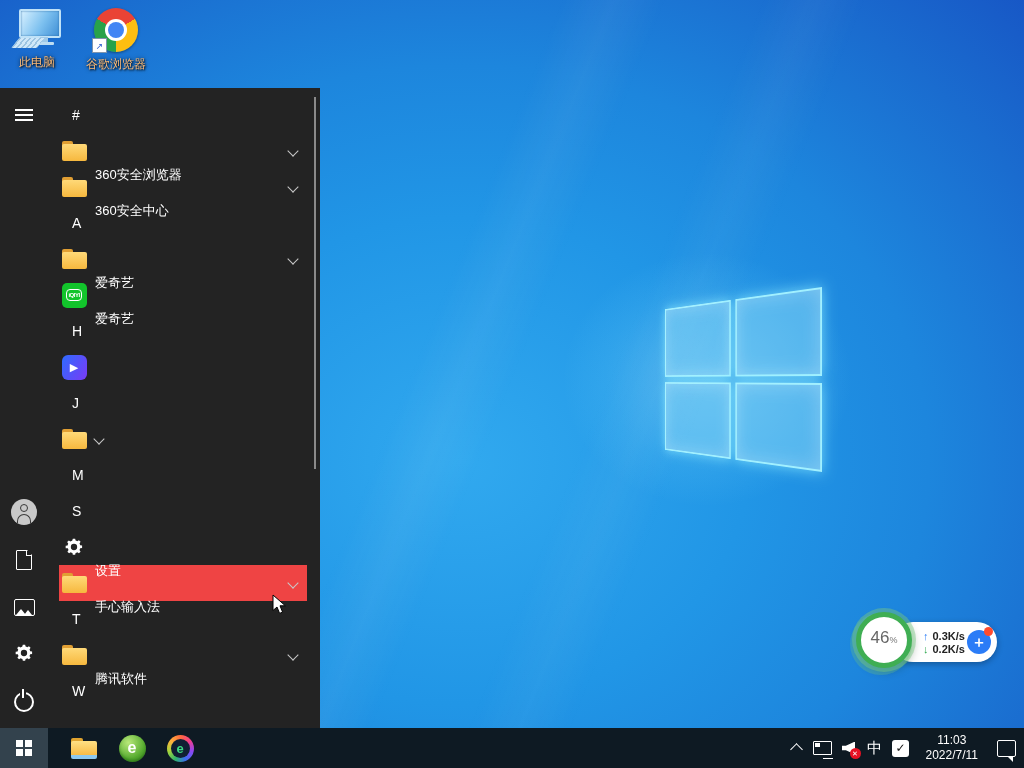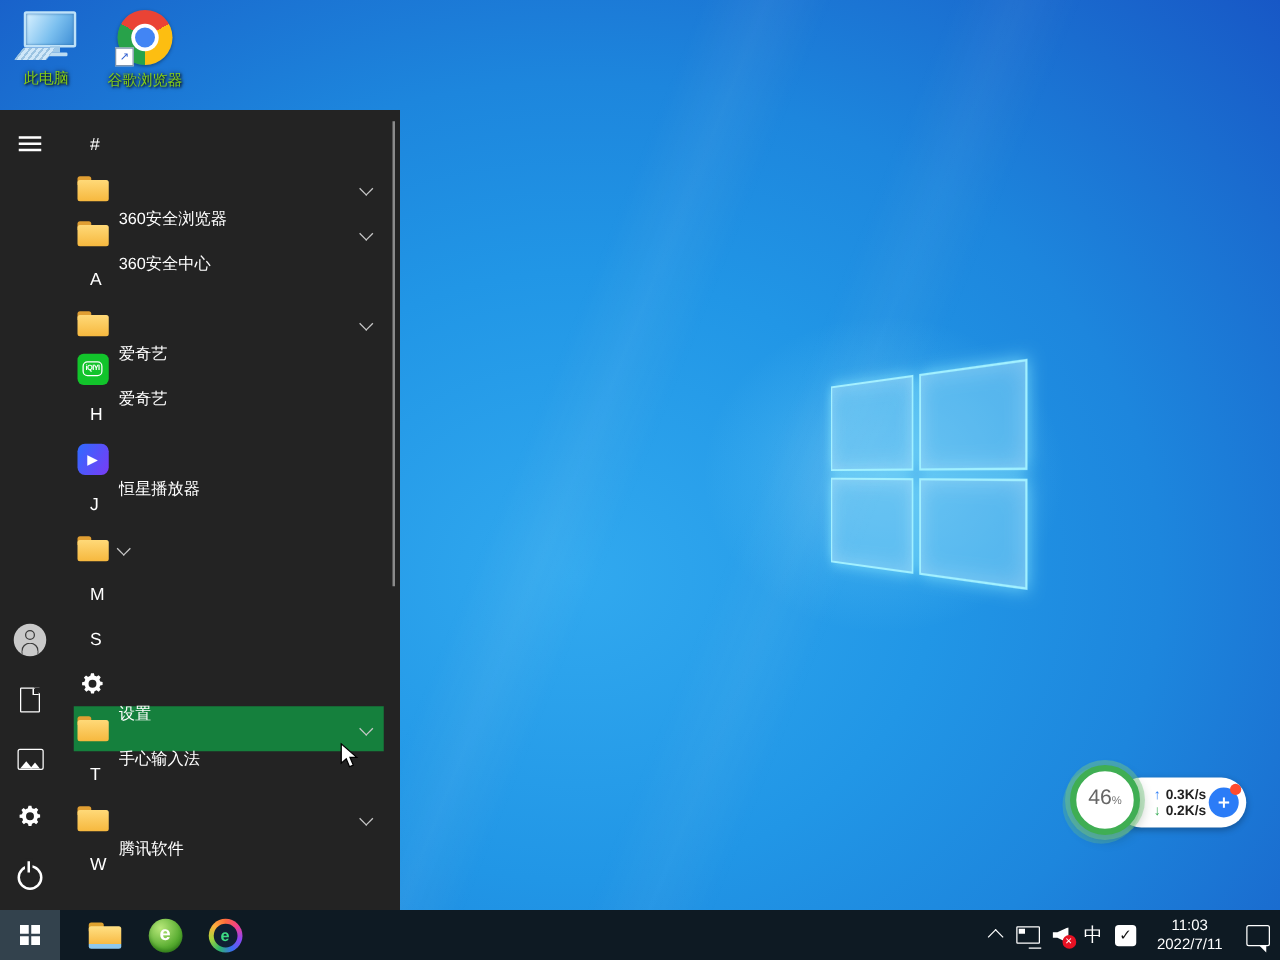--- a/index.html
+++ b/index.html
@@ -23,21 +23,21 @@
   .logo-wrap{position:absolute;left:592px;top:287px;width:230px;height:185px;}
   .logo-wrap::before{content:'';position:absolute;inset:-70px;
     background:radial-gradient(closest-side, rgba(190,245,255,.30), rgba(120,215,250,.12) 55%, transparent 78%);}
   .logo-grid{position:absolute;inset:0;display:grid;
     grid-template-columns:1fr 1fr;grid-template-rows:1fr 1fr;gap:7px;
     transform:perspective(320px) rotateY(-26deg);transform-origin:100% 50%;}
   .pane{background:rgba(125,210,246,.55);border:2px solid rgba(165,242,255,.95);
     box-shadow:0 0 14px rgba(140,235,255,.75), inset 0 0 22px rgba(255,255,255,.28);}
   
   .dt-icon{position:absolute;width:66px;display:flex;flex-direction:column;align-items:center;gap:4px;}
-  .dt-label{font-size:12px;color:#84cc16;text-shadow:1px 1px 2px rgba(0,0,0,.95),0 0 4px rgba(0,0,0,.7);white-space:nowrap;}
+  .dt-label{font-size:12px;color:#fdba74;text-shadow:1px 1px 2px rgba(0,0,0,.95),0 0 4px rgba(0,0,0,.7);white-space:nowrap;}
   .ic-pc{width:48px;height:42px;position:relative;}
   .pc-screen{position:absolute;left:6px;top:1px;width:38px;height:25px;border-radius:2px;
     background:linear-gradient(120deg,#d8f1ff 0%,#7cc0ef 55%,#3f8fd6 100%);
     border:2px solid #bfe2f8;box-shadow:inset 0 0 2px #2c6da8;}
   .pc-stand{position:absolute;left:27px;top:29px;width:8px;height:5px;background:#9fc9e8;}
   .pc-base{position:absolute;left:21px;top:34px;width:20px;height:3px;background:#bcdcf2;border-radius:1px;}
   .pc-kb{position:absolute;left:2px;top:30px;width:26px;height:10px;background:#cfe7f8;
     transform:skewX(-38deg);border-radius:1px;
     background-image:repeating-linear-gradient(90deg,#9cc4e2 0 2px,transparent 2px 5px);}
   .ic-chrome{width:44px;height:44px;border-radius:50%;position:relative;
@@ -66,21 +66,21 @@
   .ic-pic::after{content:'';position:absolute;right:2px;bottom:0;width:0;height:0;
     border-left:4px solid transparent;border-right:4px solid transparent;border-bottom:5px solid #fff;}
   .ic-power{width:16px;height:16px;border:2px solid #fff;border-radius:50%;position:relative;}
   .ic-power::after{content:'';position:absolute;left:6px;top:-5px;width:2px;height:9px;background:#fff;
     box-shadow:0 0 0 2px #232323;}
   
   .app-list{position:absolute;left:48px;top:0;right:0;bottom:0;padding-top:9px;overflow:hidden;}
   .sm-header{height:36px;display:flex;align-items:center;padding-left:24px;font-size:14px;color:#fff;}
   .sm-row{height:36px;margin:0 13px 0 11px;display:flex;align-items:center;padding-left:2px;gap:8px;
     font-size:13px;color:#fff;}
-  .sm-row.hl{background:#15803d;}
+  .sm-row.hl{background:#ef4444;}
   .sm-ic{width:26px;height:26px;display:flex;align-items:center;justify-content:center;flex:0 0 26px;}
   .sm-label{flex:1;white-space:nowrap;overflow:hidden;margin-top:47px;}
   .chev{width:7px;height:7px;border-right:1.5px solid #c8c8c8;border-bottom:1.5px solid #c8c8c8;
     transform:rotate(45deg);margin-right:10px;flex:0 0 auto;}
   .ic-folder{width:25px;height:20px;position:relative;}
   .ic-folder::before{content:'';position:absolute;left:0;top:0;width:11px;height:7px;background:#e19f33;border-radius:2px 2px 0 0;}
   .ic-folder::after{content:'';position:absolute;left:0;top:3px;width:25px;height:17px;border-radius:2px;
     background:linear-gradient(180deg,#ffd978 0%,#f6b83e 100%);}
   .ic-iqiyi{width:25px;height:25px;border-radius:5px;background:#12c42b;display:flex;align-items:center;justify-content:center;}
   .ic-iqiyi i{font-style:normal;border:1.6px solid #fff;border-radius:4px;padding:2px 1px;
@@ -243,21 +243,20 @@
         </span>
         <span class="sm-label">爱奇艺</span>
       </div>
       <div class="sm-header">
         <span>H</span>
       </div>
       <div class="sm-row">
         <span class="sm-ic">
           <span class="ic-player">▶</span>
         </span>
-        <span class="sm-label">恒星播放器</span>
       </div>
       <div class="sm-header">
         <span>J</span>
       </div>
       <div class="sm-row">
         <span class="sm-ic">
           <span class="ic-folder"></span>
         </span>
         <span class="chev"></span>
       </div>

